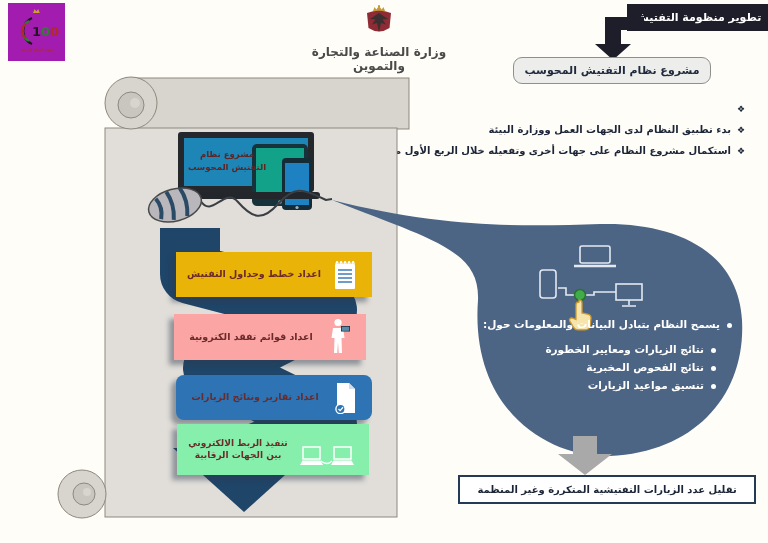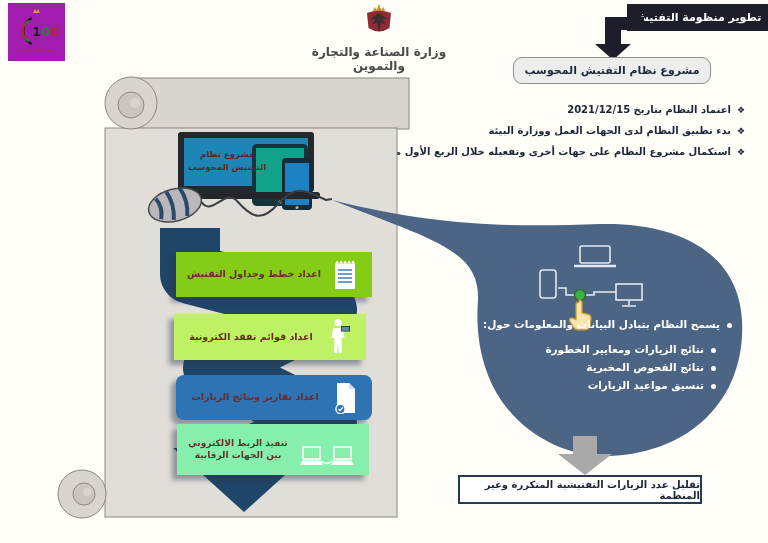--- a/index.html
+++ b/index.html
@@ -34,38 +34,38 @@
 
   
   .screen-title { left:183px; top:148px; width:88px; font-size:8.5px; font-weight:bold;
     color:#5e2525; text-align:center; direction:rtl; line-height:1.5; }
 
   
   .step { display:flex; align-items:center; direction:rtl; gap:8px;
     padding:0 14px 0 8px; box-shadow:-5px 5px 5px rgba(45,58,75,0.45); }
   .step-label { flex:1; text-align:center; font-size:9.5px; font-weight:bold;
     color:#6b2b2b; line-height:1.3; }
-  .step1 { left:176px; top:252px; width:196px; height:45px; background:#84cc16; }
-  .step2 { left:174px; top:314px; width:192px; height:46px; background:#bef264; }
+  .step1 { left:176px; top:252px; width:196px; height:45px; background:#eab308; }
+  .step2 { left:174px; top:314px; width:192px; height:46px; background:#fca5a5; }
   .step3 { left:176px; top:375px; width:196px; height:45px; background:#2e74b5;border-radius:8px; }
   .step4 { left:177px; top:424px; width:192px; height:51px; background:#86efac; }
   .step4 .step-label { font-size:9px; }
   .step .ic { flex:none; display:flex; align-items:center; }
   .step4 .ic { align-self:flex-end; margin-bottom:3px; }
 
   
   .bubble-text { left:470px; top:318px; width:262px; direction:rtl; color:#ffffff; }
   .b-line { display:flex; gap:7px; align-items:flex-start; font-size:10.5px; font-weight:bold; }
   .b-line.main { margin-bottom:13px; }
   .b-line.sub { margin-right:16px; margin-bottom:6px; }
   .wdot { width:5px; height:5px; background:#ffffff; border-radius:50%; margin-top:5px; flex:none; }
 
   
   .gray-arrow { left:556px; top:436px; }
-  .outcome-box { left:458px; top:475px; width:244px; height:29px; background:#ffffff;
+  .outcome-box { left:458px; top:475px; width:298px; height:29px; background:#ffffff;
     border:2px solid #253a55; display:flex; align-items:center; justify-content:center;
     font-size:10px; font-weight:bold; color:#1b2537; direction:rtl; }
 </style>
 </head>
 <body>
 
 <div class="canvas">
 
   <div class="abs logo100">
     <svg width="57" height="58" viewBox="0 0 57 58">
@@ -94,21 +94,20 @@
 
   <svg class="abs elbow-arrow" width="52" height="48" viewBox="0 0 52 48">
     <path d="M52 3 L13 3 L13 30 L3 30 L21 46 L39 30 L29 30 L29 16 L52 16 Z" fill="#1e1e2a"></path>
   </svg>
 
   <div class="abs project-box">مشروع نظام التفتيش المحوسب</div>
 
   <div class="abs milestones">
     <div class="m-row">
       <span class="diamond">❖</span>
-      <span>اعتماد النظام بتاريخ 2021/12/15</span>
     </div>
     <div class="m-row">
       <span class="diamond">❖</span>
       <span>بدء تطبيق النظام لدى الجهات العمل ووزارة البيئة</span>
     </div>
     <div class="m-row">
       <span class="diamond">❖</span>
       <span>استكمال مشروع النظام على جهات أخرى وتفعيله خلال الربع الأول من عام 2022</span>
     </div>
   </div>

